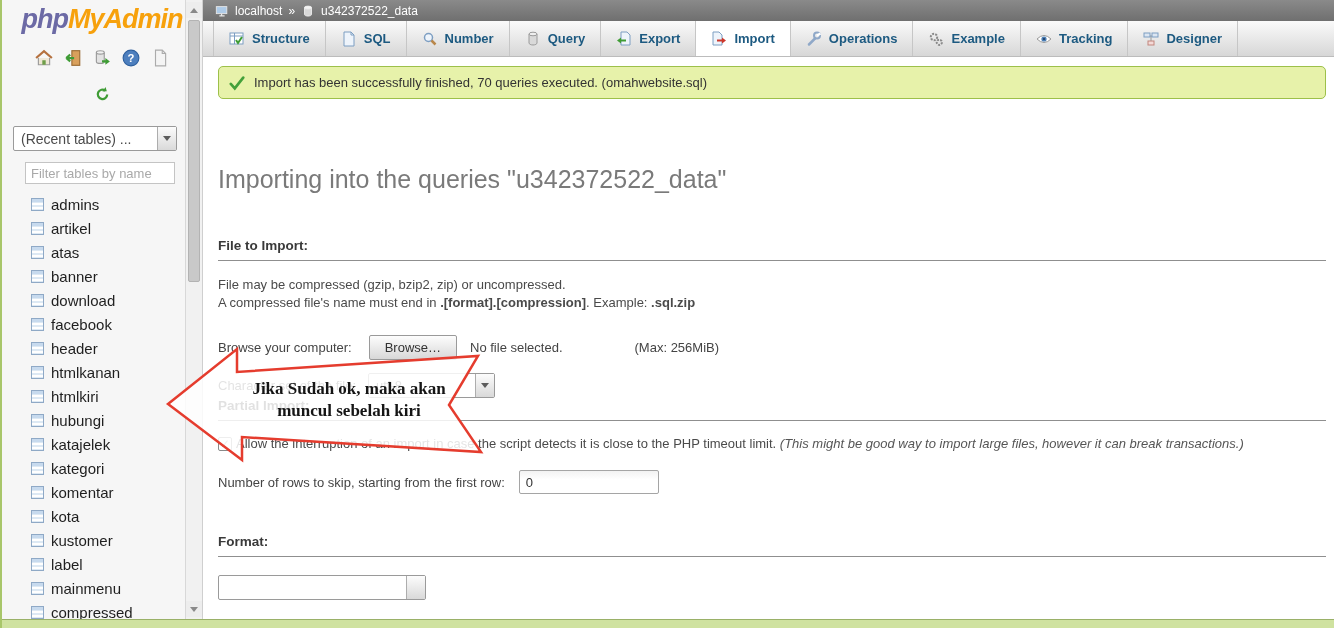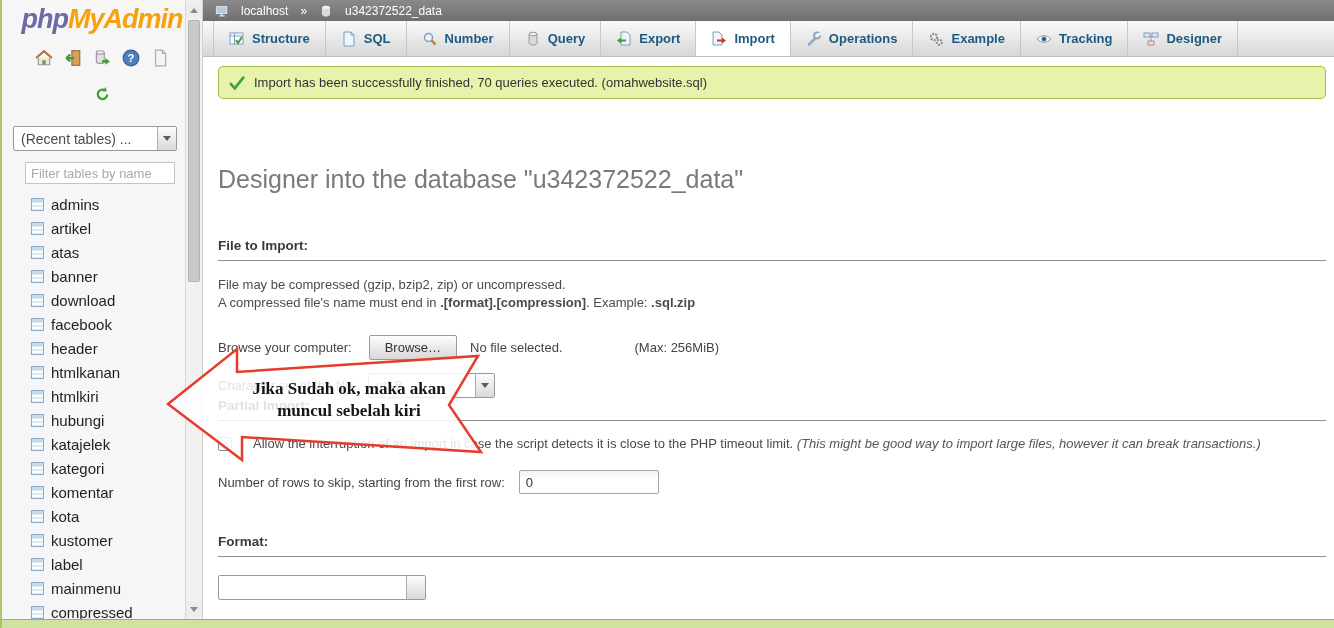--- a/index.html
+++ b/index.html
@@ -39,21 +39,21 @@
   .side-scroll .btn { position:absolute; left:0; width:16px; height:16px; display:flex; align-items:center; justify-content:center; background:#ededed; cursor:pointer; }
   .side-scroll .btn.up { top:2px; }
   .side-scroll .btn.down { bottom:2px; }
   .tri-up-s { width:0; height:0; border-left:4px solid transparent; border-right:4px solid transparent; border-bottom:5px solid #8a8a8a; }
   .tri-down-s { width:0; height:0; border-left:4px solid transparent; border-right:4px solid transparent; border-top:5px solid #8a8a8a; }
   .side-thumb { position:absolute; left:2px; top:20px; width:12px; height:262px; background:#c9c9c9; border:1px solid #b3b3b3; border-radius:2px; cursor:pointer; }
 
   
   .main { position:absolute; left:203px; top:0; right:0; height:619px; background:#fff; }
 
-  .breadcrumb-bar { height:21px; background:linear-gradient(#8a8a8a,#6f6f6f); color:#fff; font-size:12px; display:flex; align-items:center; gap:12px; padding-left:12px; }
+  .breadcrumb-bar { height:21px; background:linear-gradient(#8a8a8a,#6f6f6f); color:#fff; font-size:12px; display:flex; align-items:center; gap:6px; padding-left:12px; }
   .breadcrumb-bar svg { width:14px; height:14px; }
   .breadcrumb-bar a { color:#fff; text-decoration:none; cursor:pointer; }
 
   .tab-bar { height:36px; background:linear-gradient(#fafafa,#d7d7d7); border-bottom:1px solid #bcbcbc; display:flex; align-items:stretch; padding-left:10px; }
   .tab { display:flex; align-items:center; gap:7px; padding:0 15px; border-right:1px solid #c6c6c6; font-weight:bold; font-size:13px; color:#1d5a81; cursor:pointer; white-space:nowrap; }
   .tab:first-child { border-left:1px solid #c6c6c6; }
   .tab svg { width:16px; height:16px; }
   .tab.active { background:#fff; }
 
   .content { position:absolute; left:0; right:0; top:57px; bottom:9px; padding:0 8px 0 15px; overflow:hidden; }
@@ -72,21 +72,21 @@
   .browse-btn { margin-left:17px; padding:4px 15px; font-size:13px; color:#333; background:linear-gradient(#fdfdfd,#d8d8d8); border:1px solid #9a9a9a; border-radius:2px; cursor:pointer; font-family:"Liberation Sans",sans-serif; }
   .no-file { margin-left:13px; }
   .max-size { margin-left:72px; }
 
   .charset-row { margin-top:13px; }
   .charset-select { margin-left:12px; width:127px; font-size:13px; }
 
   .sec-partial { }
   .check-row { margin-top:15px; align-items:flex-start; }
   .checkbox { flex:0 0 14px; width:14px; height:14px; border:1px solid #8a8a8a; background:#fff; border-radius:2px; margin-top:1px; display:flex; align-items:center; justify-content:center; font-size:12px; color:#9a9a9a; cursor:pointer; }
-  .check-text { margin-left:21px; color:#4a4a4a; }
+  .check-text { margin-left:4px; color:#4a4a4a; }
   .check-note { font-style:italic; color:#555; }
 
   .skip-row { margin-top:19px; }
   .skip-input { margin-left:14px; width:140px; height:24px; border:1px solid #a5a5a5; border-radius:2px; padding:0 6px; font-size:13px; color:#333; background:linear-gradient(#f2f2f2,#fff 40%); font-family:"Liberation Sans",sans-serif; }
 
   .sec-format { margin-top:40px; }
   .format-select { margin-top:18px; width:208px; font-size:13px; }
 
   
   .arrow-overlay { position:absolute; left:0; top:0; width:1334px; height:628px; pointer-events:none; z-index:10; }
@@ -326,21 +326,21 @@
 
     <div class="content">
 
       <div class="msg-success">
         <svg viewBox="0 0 18 18">
             <path d="M2 10l4.5 5L16 3" fill="none" stroke="#43a13a" stroke-width="3" stroke-linecap="round"></path>
           </svg>
         <span>Import has been successfully finished, 70 queries executed. (omahwebsite.sql)</span>
       </div>
 
-      <h1 class="page-title">Designer into the database "u342372522_data"</h1>
+      <h1 class="page-title">Importing into the queries "u342372522_data"</h1>
 
       <div class="section-head sec-file">File to Import:</div>
 
       <div class="file-notes">
         <div>File may be compressed (gzip, bzip2, zip) or uncompressed.</div>
         <div><span>A compressed file's name must end in </span><b>.[format].[compression]</b><span>. Example: </span><b>.sql.zip</b></div>
       </div>
 
       <div class="row browse-row">
         <span>Browse your computer:</span>

